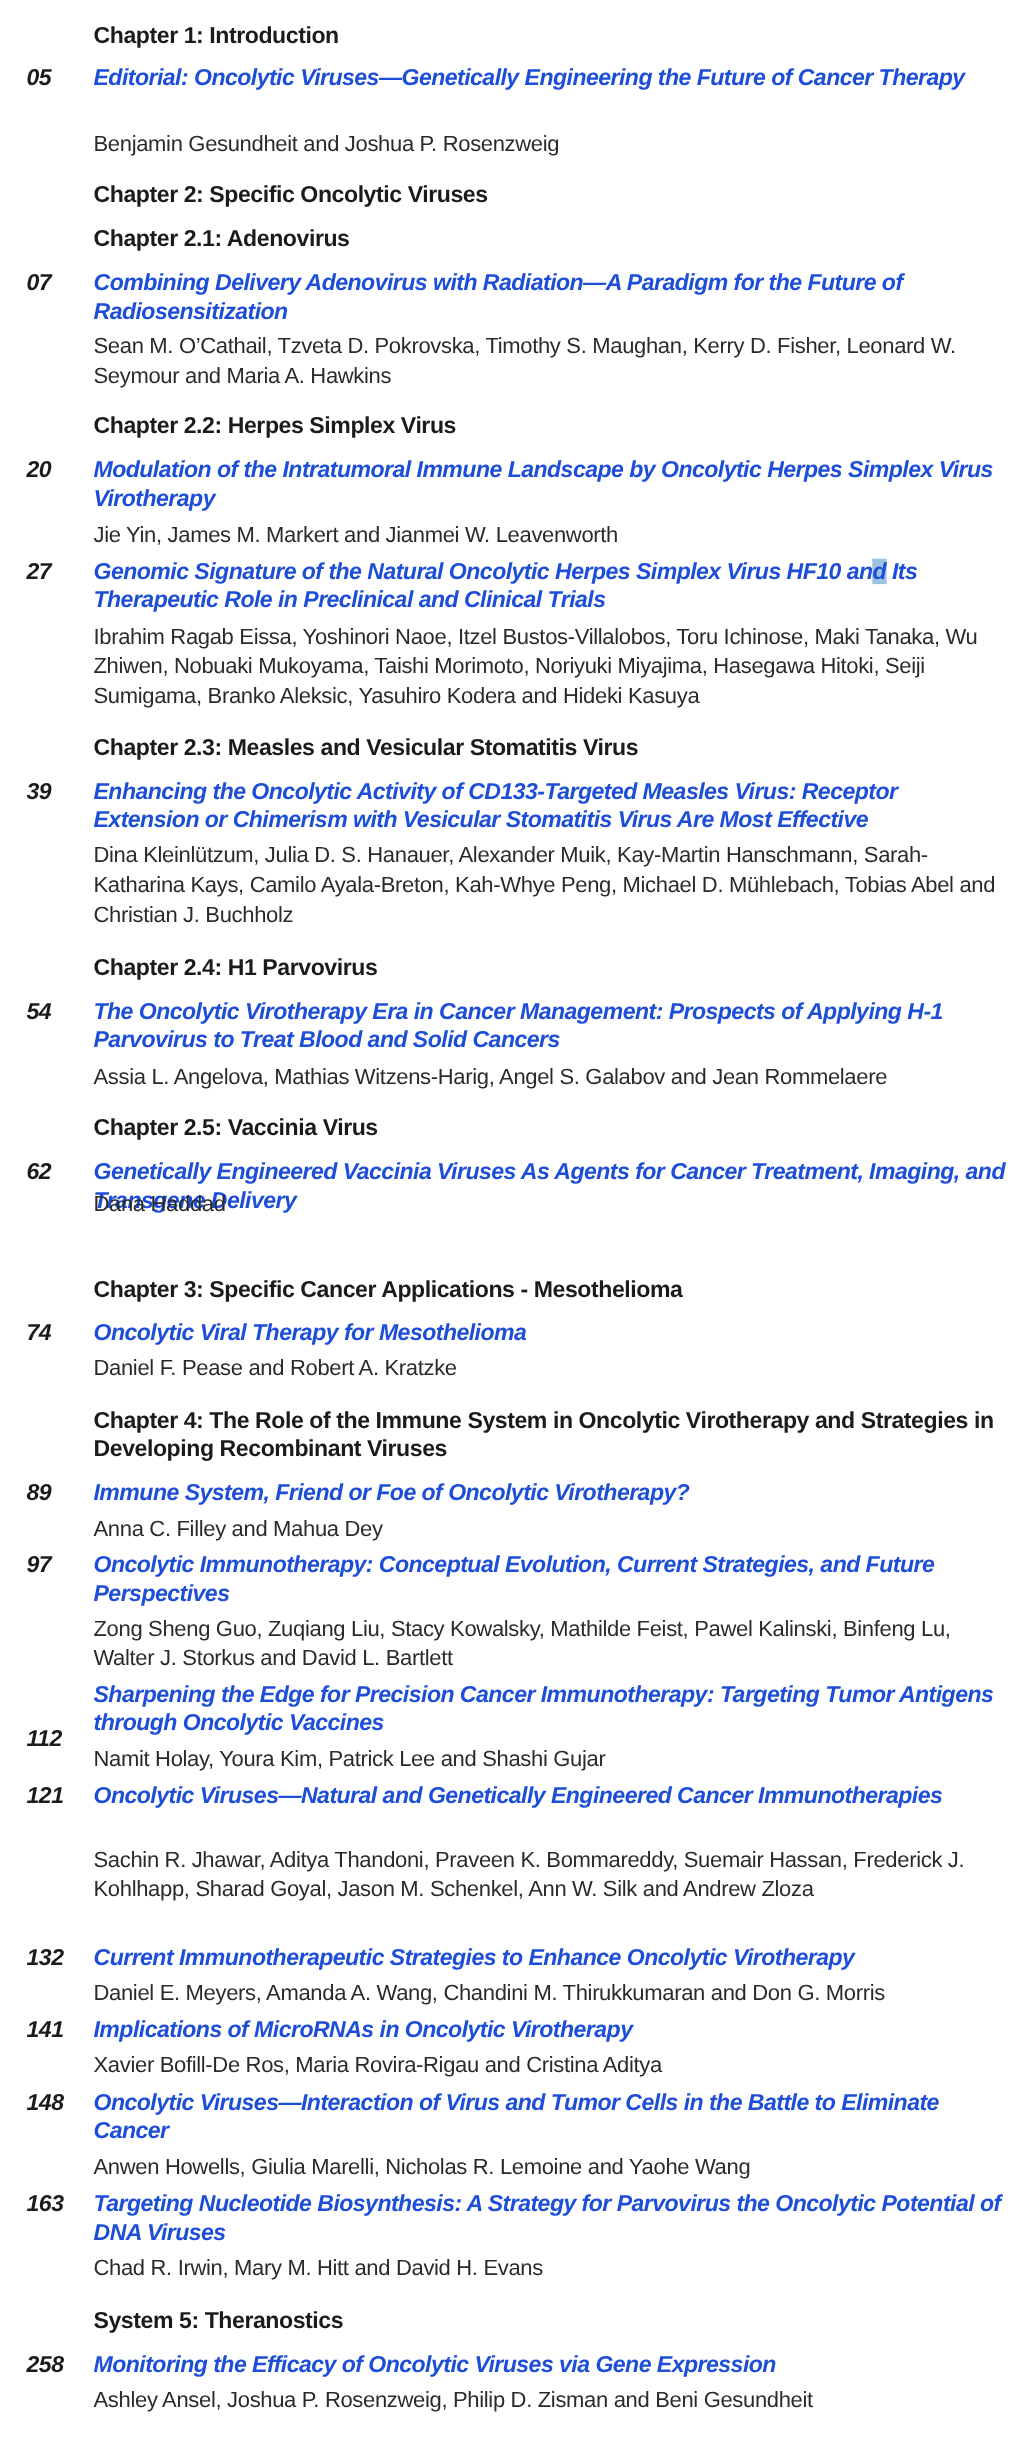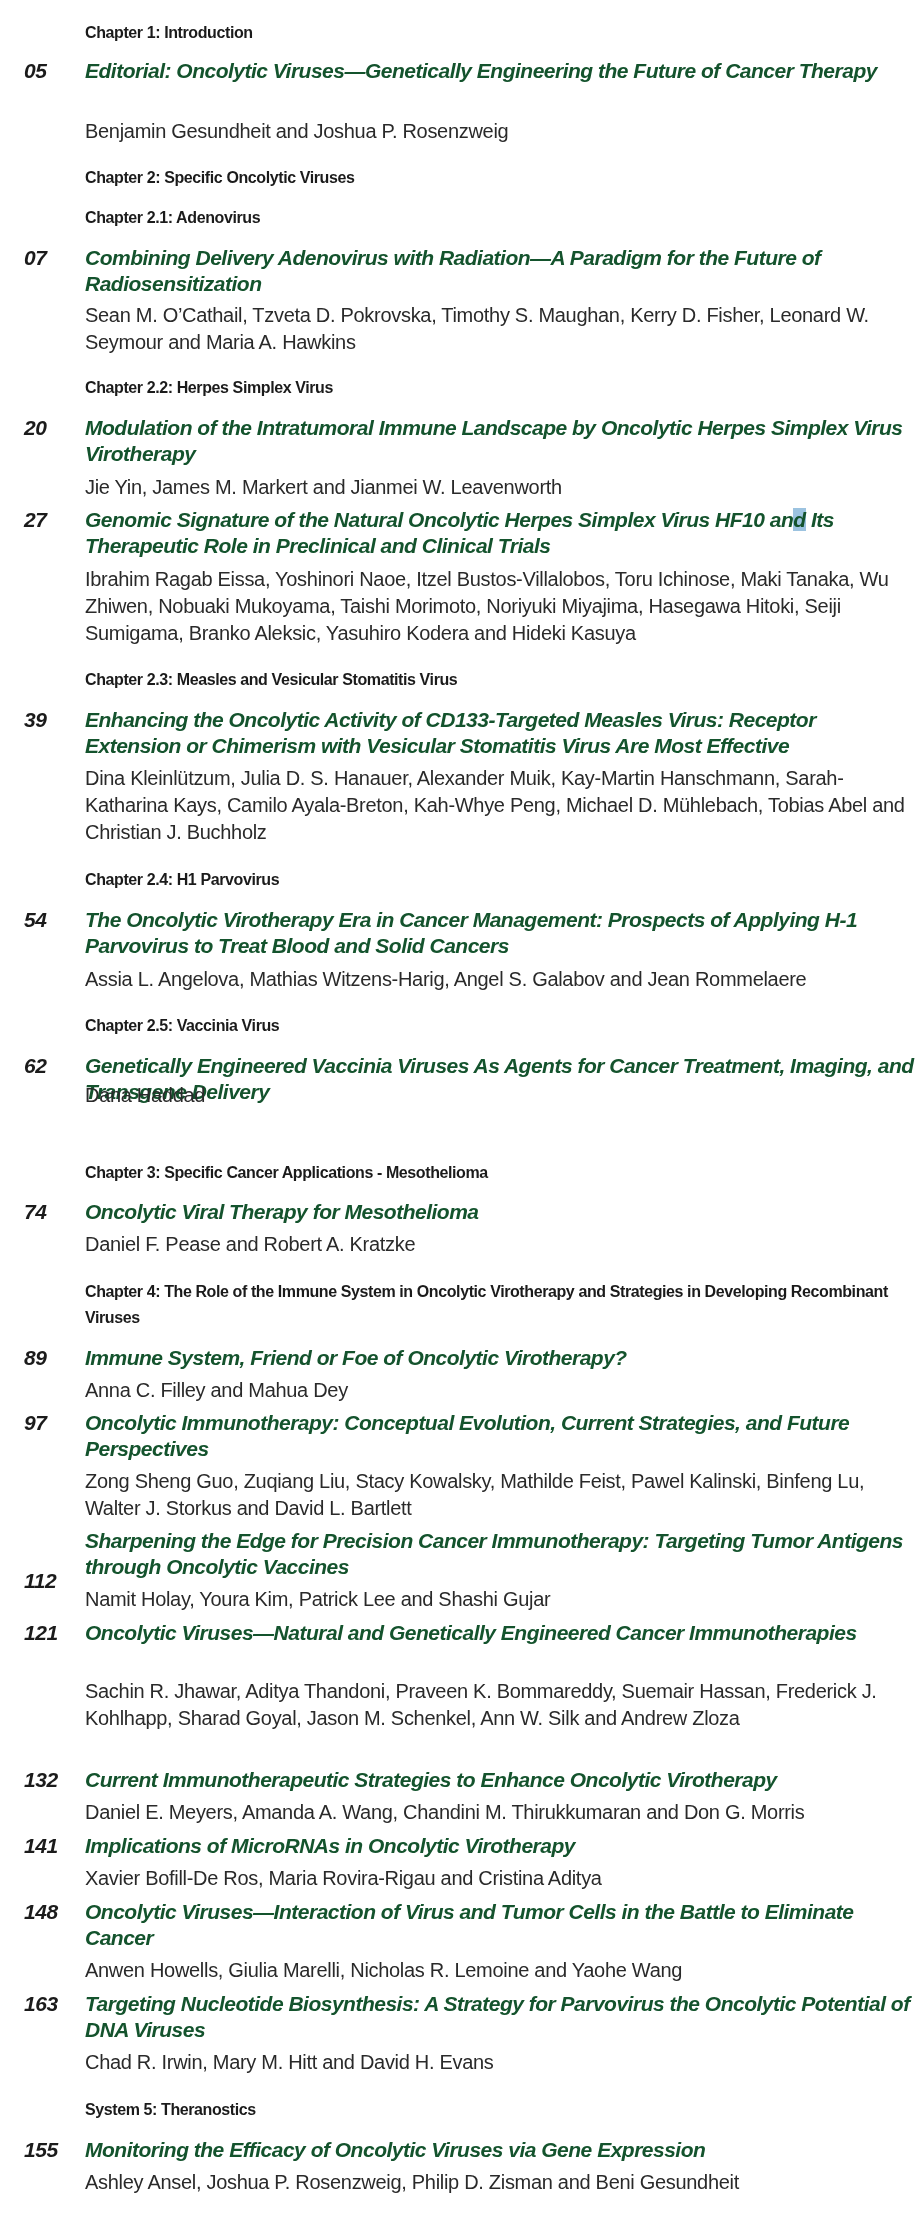--- a/index.html
+++ b/index.html
@@ -9,21 +9,21 @@
     overflow: hidden;
     font-family: "Liberation Sans", sans-serif;
     color: #1a1a1a;
     position: relative;
   }
   .toc { position: relative; width: 920px; }
   .chapter {
     position: absolute;
     left: 85px;
     font-weight: bold;
-    font-size: 16px;
+    font-size: 21px;
     letter-spacing: -0.4px;
     line-height: 26px;
     color: #1b1b1b;
     width: 800px;
   }
   .entry { position: absolute; left: 0; width: 920px; }
   .page-num {
     position: absolute;
     left: 24px;
     font-weight: bold;
@@ -35,21 +35,21 @@
   }
   .title {
     position: absolute;
     left: 85px;
     width: 830px;
     font-weight: bold;
     font-style: italic;
     font-size: 21px;
     letter-spacing: -0.5px;
     line-height: 26px;
-    color: #14532d;
+    color: #1d4ed8;
   }
   .authors {
     position: absolute;
     left: 85px;
     width: 830px;
     font-size: 20px;
     letter-spacing: -0.3px;
     line-height: 27px;
     color: #2a2a2a;
   }
@@ -169,18 +169,18 @@
 
   <div class="entry" style="top:0">
     <span class="page-num" style="top:1991px">163</span>
     <div class="title" style="top:1991px">Targeting Nucleotide Biosynthesis: A Strategy for Parvovirus the Oncolytic Potential of DNA Viruses</div>
     <div class="authors" style="top:2049px">Chad R. Irwin, Mary M. Hitt and David H. Evans</div>
   </div>
 
   <div class="chapter" style="top:2097px">System 5: Theranostics</div>
 
   <div class="entry" style="top:0">
-    <span class="page-num" style="top:2137px">155</span>
+    <span class="page-num" style="top:2137px">258</span>
     <div class="title" style="top:2137px">Monitoring the Efficacy of Oncolytic Viruses via Gene Expression</div>
     <div class="authors" style="top:2169px">Ashley Ansel, Joshua P. Rosenzweig, Philip D. Zisman and Beni Gesundheit</div>
   </div>
 
 </div>
 
 </body></html>

